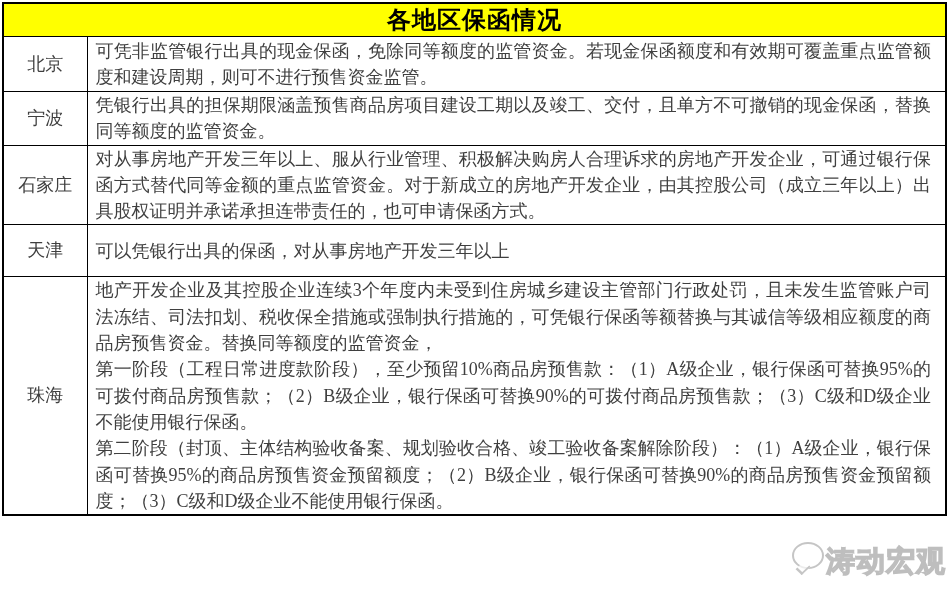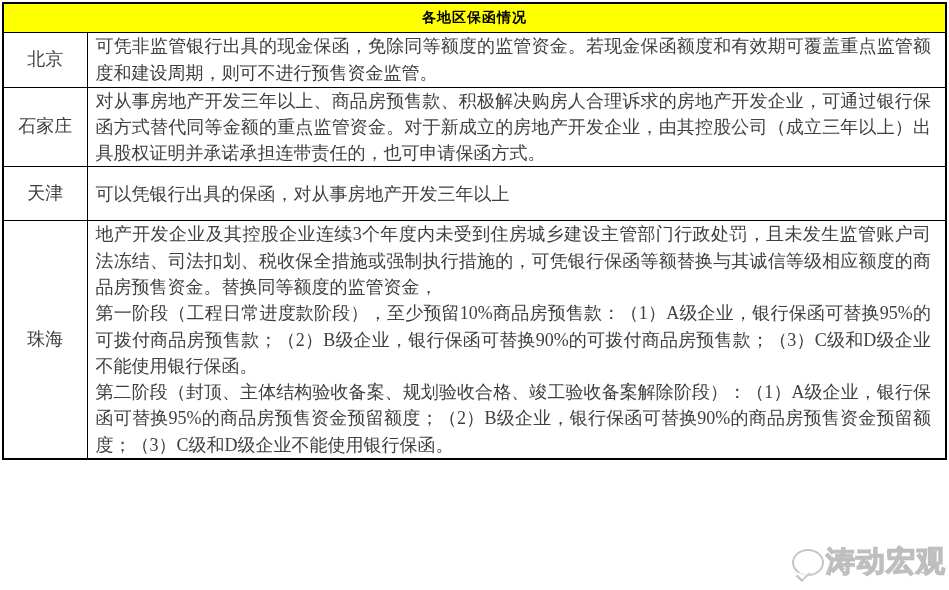--- a/index.html
+++ b/index.html
@@ -20,21 +20,21 @@
   }
   .guarantee-table th,
   .guarantee-table td {
     border: 1px solid #000;
     vertical-align: middle;
   }
   .guarantee-table th.title-cell {
     height: 29px;
     background: #FFFF00;
     color: #000;
-    font-size: 14px;
+    font-size: 24px;
     font-weight: bold;
     text-align: center;
     letter-spacing: 1px;
   }
   col.region-col { width: 84px; }
   td.region {
     text-align: center;
     font-size: 18px;
     line-height: 25px;
     color: #3f3f3f;
@@ -56,21 +56,20 @@
   tbody tr:nth-child(4) { height: 52px; }
   tbody tr:nth-child(5) { height: 79px; }
   tbody tr:nth-child(6) { height: 26px; }
   tbody tr:nth-child(7) { height: 238px; }
 
   
   .watermark {
     position: absolute;
     right: 3px; bottom: 8px;
     display: flex;
-    align-items: center;
     pointer-events: none;
     opacity: 0.85;
   }
   .wm-bubble {
     width: 32px; height: 27px;
     border: 2px solid #bcbcbc;
     border-radius: 50%;
     background: rgba(255,255,255,0.55);
     position: relative;
     margin-right: 2px;
@@ -108,23 +107,29 @@
     </tr>
   </thead>
   <tbody>
       <tr>
         <td class="region">北京</td>
         <td class="desc">
           <div>可凭非监管银行出具的现金保函，免除同等额度的监管资金。若现金保函额度和有效期可覆盖重点监管额度和建设周期，则可不进行预售资金监管。</div>
         </td>
       </tr>
       <tr>
+        <td class="region">宁波</td>
+        <td class="desc">
+          <div>凭银行出具的担保期限涵盖预售商品房项目建设工期以及竣工、交付，且单方不可撤销的现金保函，替换同等额度的监管资金。</div>
+        </td>
+      </tr>
+      <tr>
         <td class="region">石家庄</td>
         <td class="desc">
-          <div>对从事房地产开发三年以上、商品房预售款、积极解决购房人合理诉求的房地产开发企业，可通过银行保函方式替代同等金额的重点监管资金。对于新成立的房地产开发企业，由其控股公司（成立三年以上）出具股权证明并承诺承担连带责任的，也可申请保函方式。</div>
+          <div>对从事房地产开发三年以上、服从行业管理、积极解决购房人合理诉求的房地产开发企业，可通过银行保函方式替代同等金额的重点监管资金。对于新成立的房地产开发企业，由其控股公司（成立三年以上）出具股权证明并承诺承担连带责任的，也可申请保函方式。</div>
         </td>
       </tr>
       <tr>
         <td class="region">天津</td>
         <td class="desc">
           <div>可以凭银行出具的保函，对从事房地产开发三年以上</div>
         </td>
       </tr>
       <tr>
         <td class="region">珠海</td>

